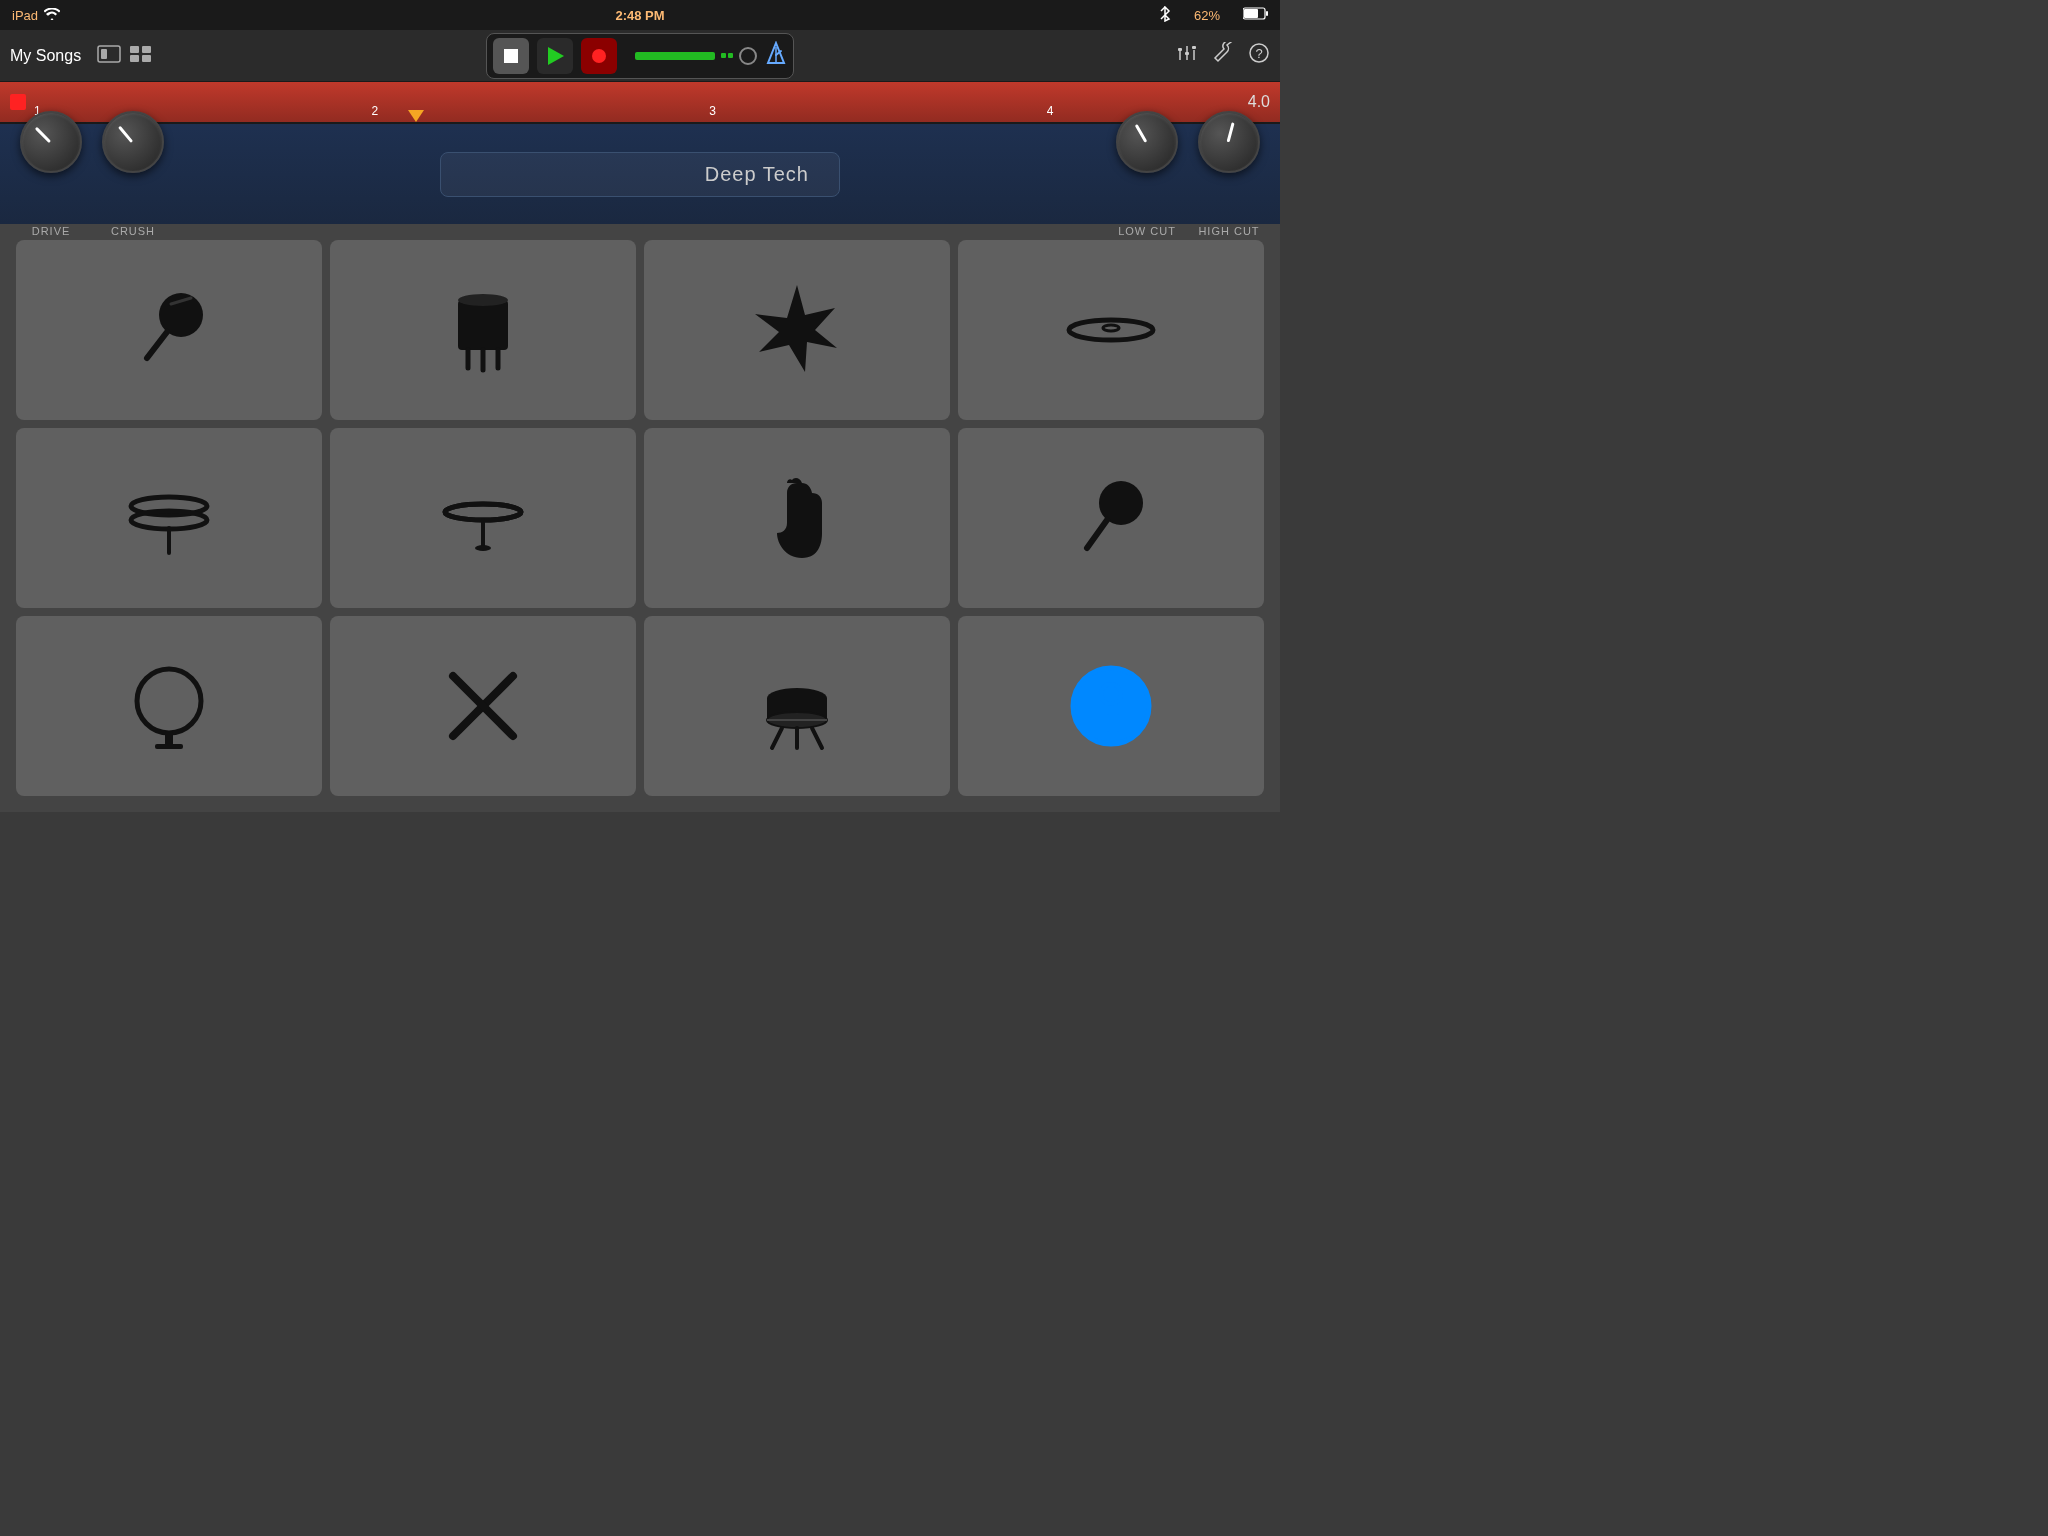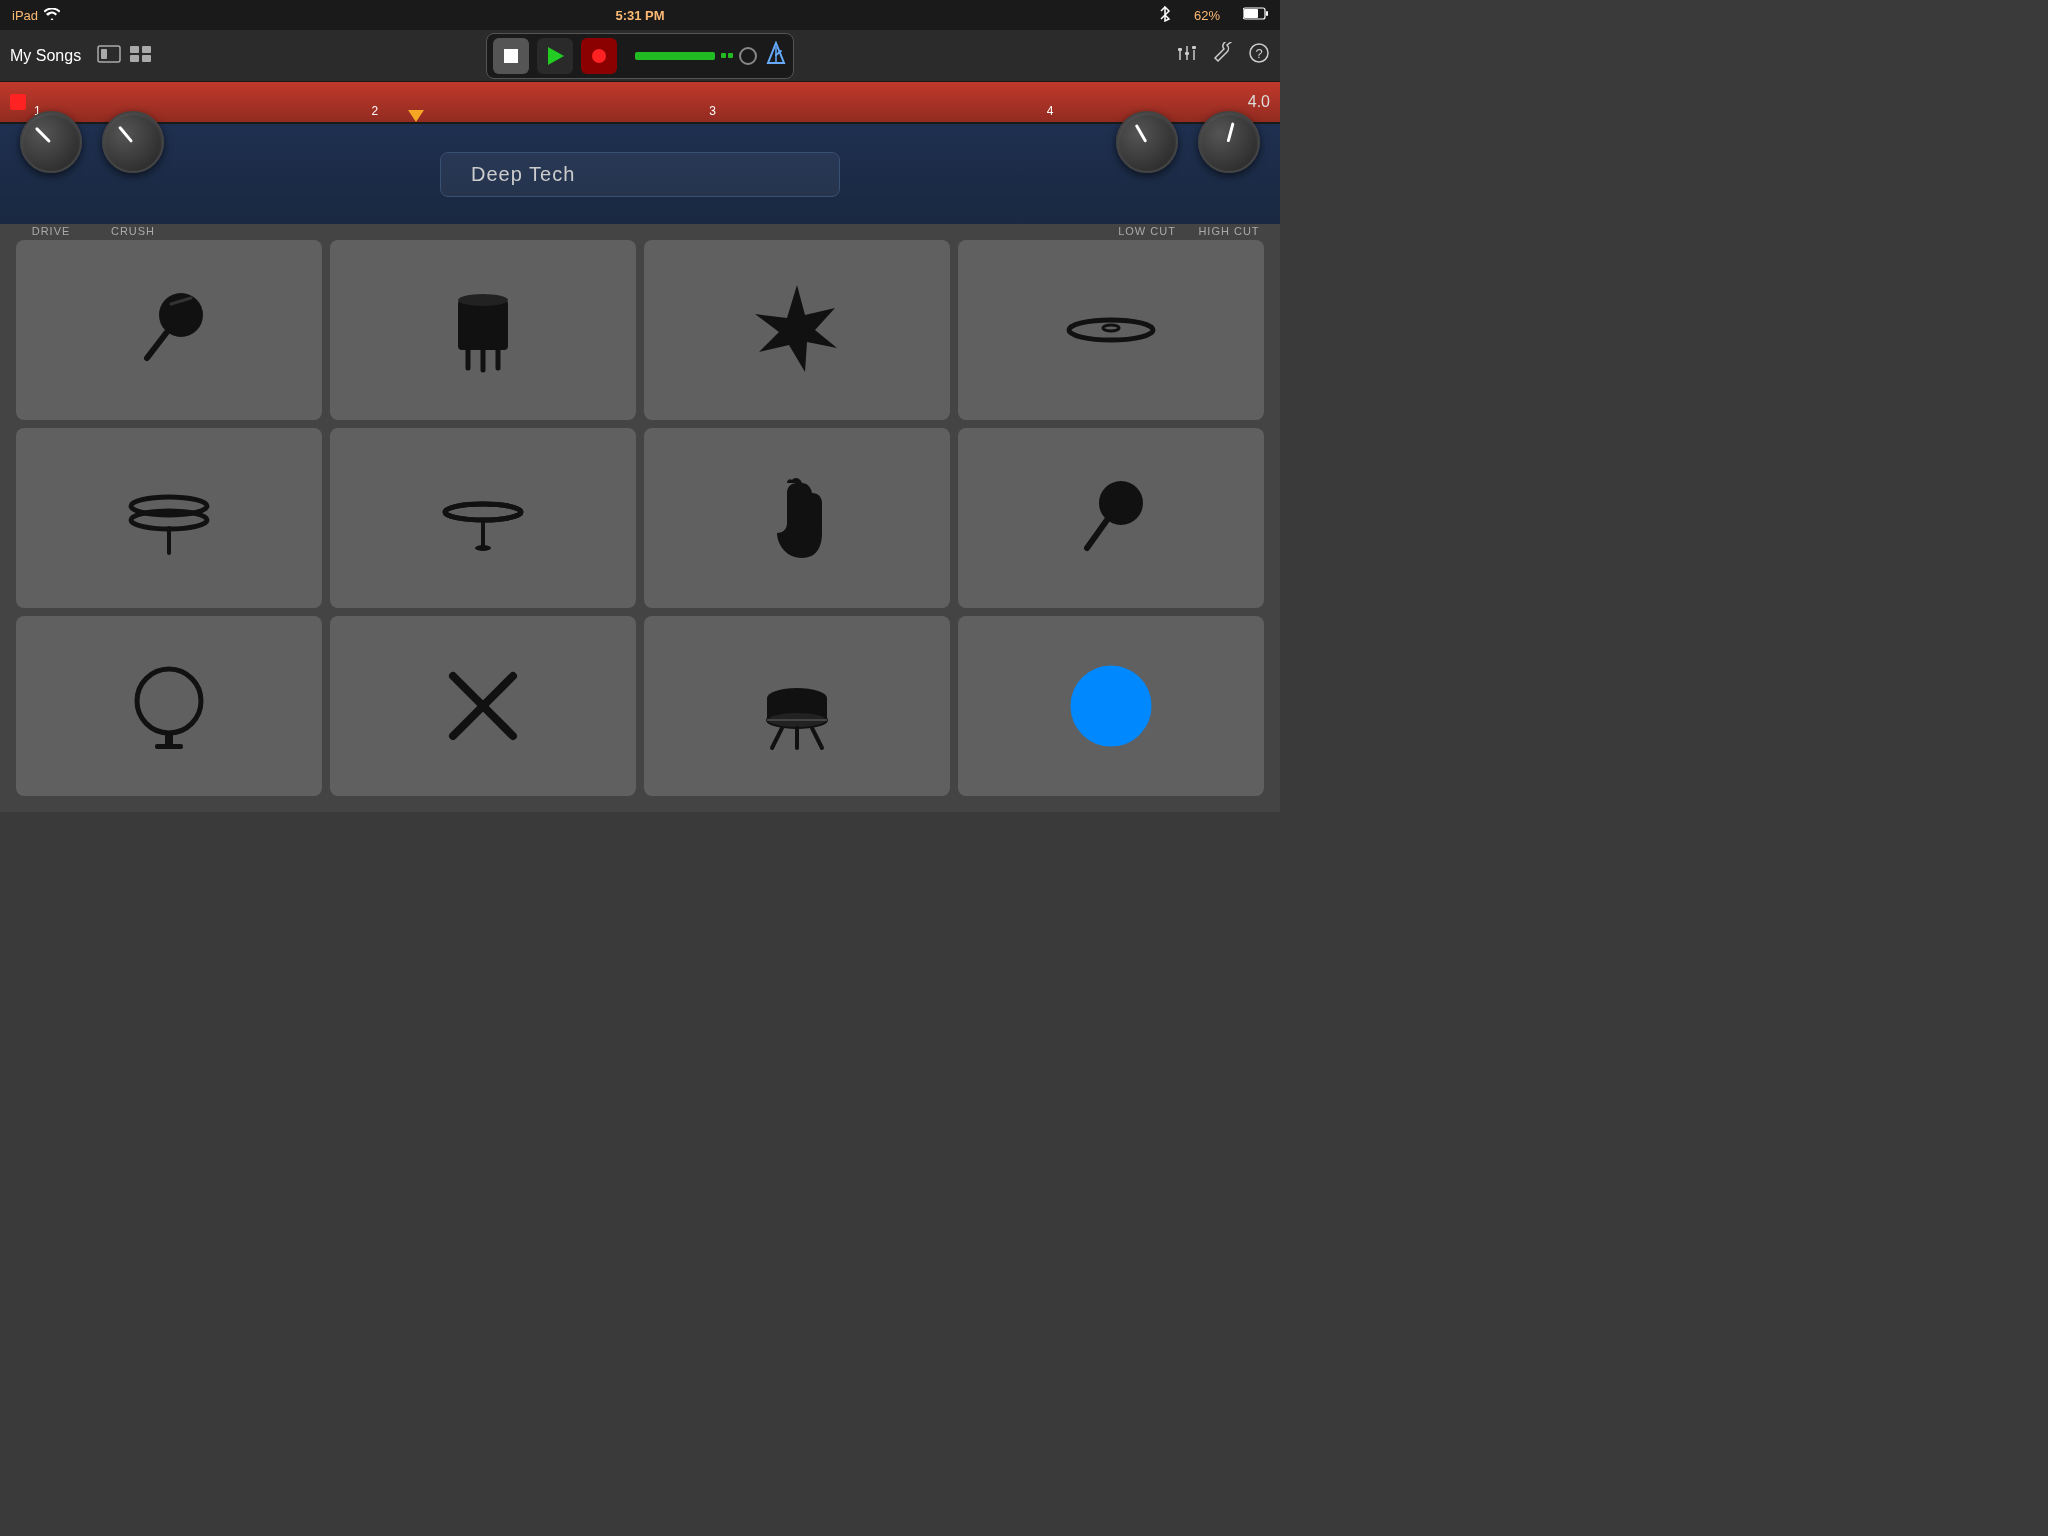--- a/index.html
+++ b/index.html
@@ -222,21 +222,21 @@
     <span>iPad</span>
     <span>
       <svg width="16" height="12" viewBox="0 0 16 12">
           <path d="M8 10l1.5 2H6.5L8 10z" fill="white"></path>
           <path d="M4.5 7.5C5.8 6.2 6.9 5.5 8 5.5s2.2.7 3.5 2L13 6c-1.4-1.4-3-2.5-5-2.5S3.4 4.6 2 6l1.5 1.5z" fill="white"></path>
           <path d="M1 4.5C2.8 2.7 5.2 1.5 8 1.5s5.2 1.2 7 3L16.5 3C14.3.8 11.3-.5 8-.5S1.7.8-.5 3L1 4.5z" fill="white"></path>
         </svg>
     </span>
   </div>
   <div class="status-center">
-    <span>5:31 PM</span>
+    <span>2:48 PM</span>
   </div>
   <div class="status-right">
     <span>
       <svg width="12" height="16" viewBox="0 0 12 16">
           <path d="M6 1L10 5 6 9V1zM6 9L10 13 6 15V9z" stroke="white" stroke-width="1.5" fill="none"></path>
           <path d="M6 1L2 5M6 9L2 13" stroke="white" stroke-width="1.5"></path>
         </svg>
     </span>
     <span>62%</span>
     <span>
@@ -343,21 +343,21 @@
     <span class="knob-label">DRIVE</span>
   </div>
 
   <div class="knob-container">
     <div class="knob">
       <div class="knob-indicator" style="left:50%; transform: translateX(-50%) rotate(-40deg); transform-origin: bottom center;"></div>
     </div>
     <span class="knob-label">CRUSH</span>
   </div>
 
-  <div class="preset-name-box" style="flex:1; display:flex; align-items:center; justify-content:flex-start;">
+  <div class="preset-name-box" style="flex:1; display:flex; align-items:center; justify-content:flex-end;">
     <span class="preset-name">Deep Tech</span>
   </div>
 
   <div class="knob-container">
     <div class="knob">
       <div class="knob-indicator" style="left:50%; transform: translateX(-50%) rotate(-30deg); transform-origin: bottom center;"></div>
     </div>
     <span class="knob-label">LOW CUT</span>
   </div>
 

